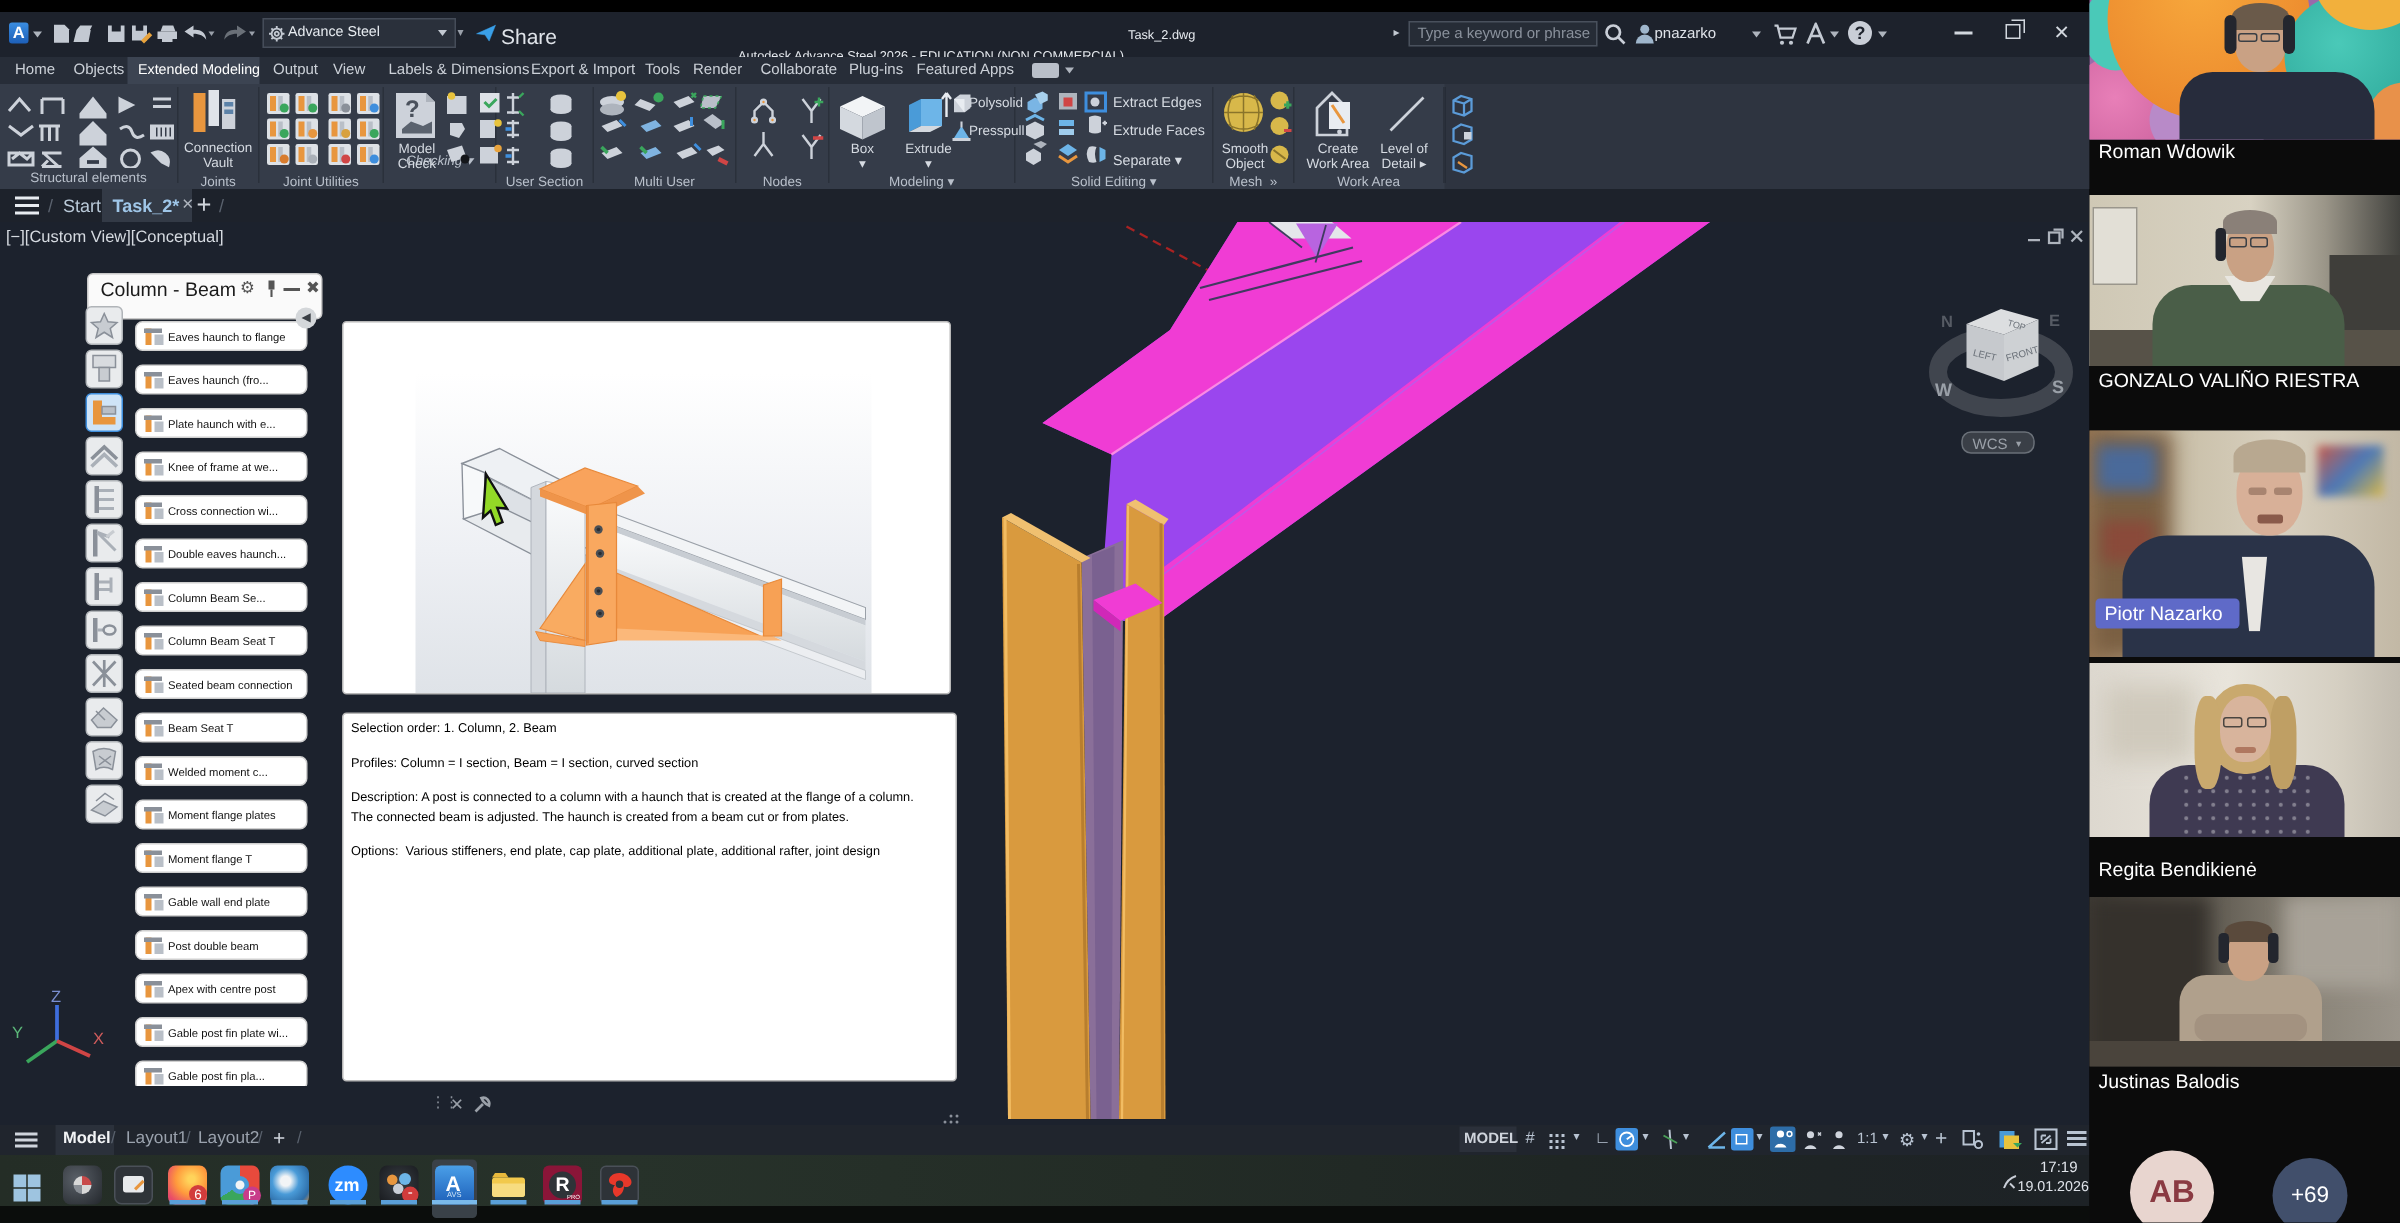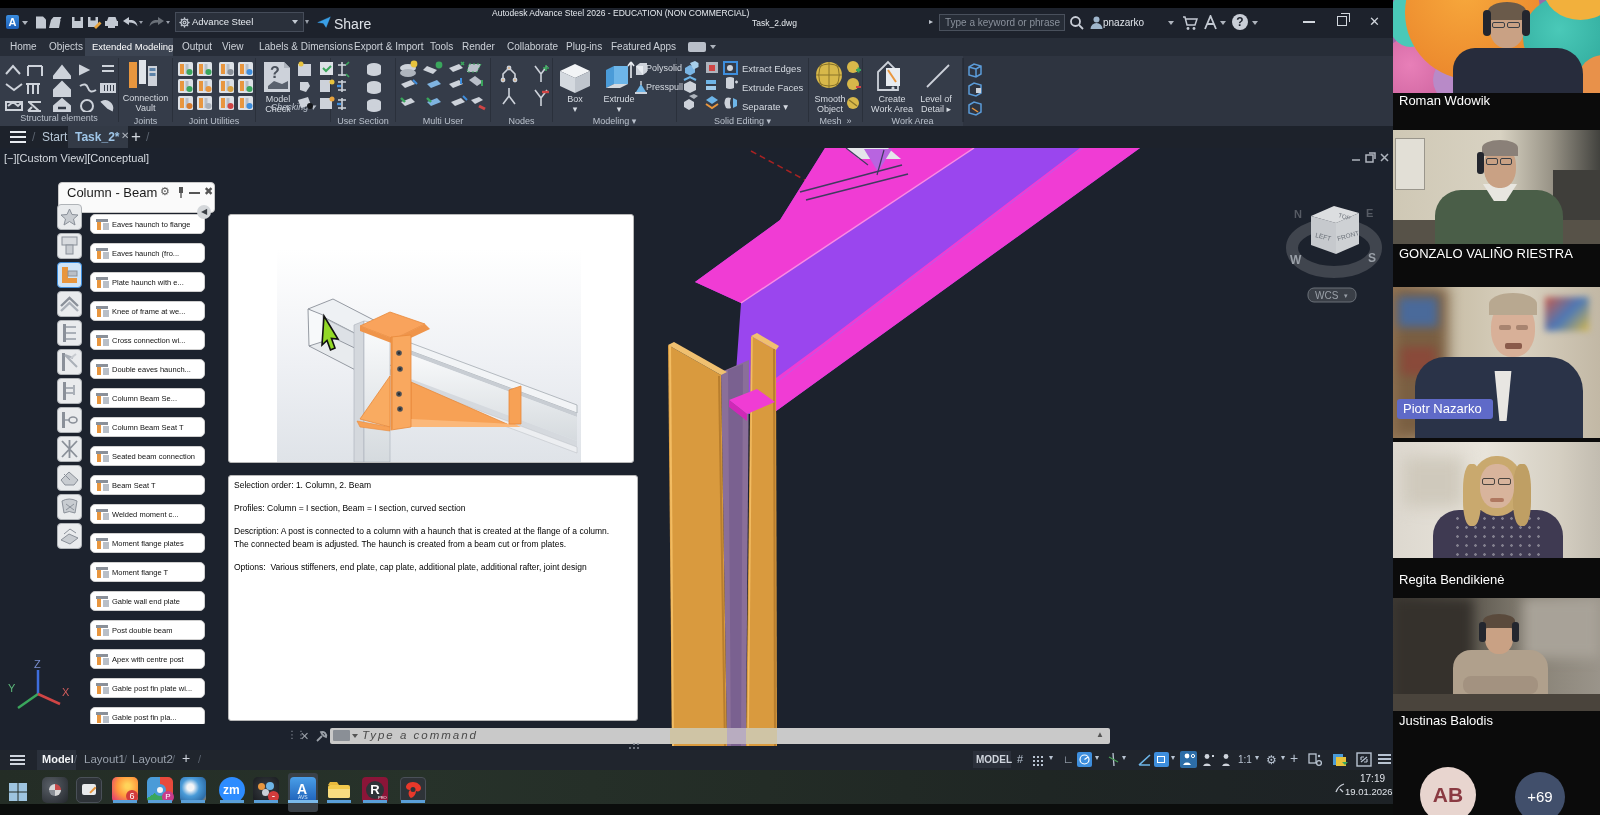--- a/index.html
+++ b/index.html
@@ -73,21 +73,21 @@
         </svg>
       <span class="abs" style="left:16px;top:3px;color:#e8ecf1;font-size:9.5px;">Advance Steel</span>
       <div class="abs" style="right:5px;top:7px;width:0;height:0;border-left:3.5px solid transparent;border-right:3.5px solid transparent;border-top:4px solid #c3c9d2;"></div>
     </div>
     <div class="abs" style="left:305px;top:9px;color:#9aa0aa;font-size:8px;">▾</div>
     <svg class="abs" style="left:317px;top:8px" width="14" height="13" viewBox="0 0 20 18">
         <path d="M1 9 L19 1 L13 16 L9 10 Z M9 10 L19 1" fill="#3aa0e8" stroke="#3aa0e8" stroke-width="0.5"></path>
       </svg>
     <span class="abs" style="left:334px;top:8px;color:#dfe3e9;font-size:14px;">Share</span>
     
-    <span class="abs" style="left:492px;top:0;color:#e6eaef;font-size:8.5px;white-space:nowrap;">Autodesk Advance Steel 2026 - EDUCATION (NON COMMERCIAL)</span>
+    <span class="abs" style="left:492px;top:24px;color:#e6eaef;font-size:8.5px;white-space:nowrap;">Autodesk Advance Steel 2026 - EDUCATION (NON COMMERCIAL)</span>
     <span class="abs" style="left:752px;top:10px;color:#e6eaef;font-size:8.5px;white-space:nowrap;">Task_2.dwg</span>
     
     <div class="abs" style="left:929px;top:9px;color:#c3c9d2;font-size:8px;">▸</div>
     <div class="abs" style="left:939px;top:6px;width:126px;height:17px;background:#262c36;border:1px solid #49505c;overflow:hidden;">
       <span class="abs" style="left:5px;top:2px;color:#8a919c;font-size:10px;white-space:nowrap;">Type a keyword or phrase</span>
     </div>
     <svg class="abs" style="left:1069px;top:7px" width="16" height="16" viewBox="0 0 16 16">
         <circle cx="6.5" cy="6.5" r="4.5" fill="none" stroke="#c9ced7" stroke-width="1.8"></circle>
         <line x1="10" y1="10" x2="14" y2="14" stroke="#c9ced7" stroke-width="1.8"></line>
       </svg>
@@ -710,29 +710,20 @@
       <div class="abs" style="left:5px;top:50px;white-space:nowrap;">Description: A post is connected to a column with a haunch that is created at the flange of a column.</div>
       <div class="abs" style="left:5px;top:63px;white-space:nowrap;">The connected beam is adjusted. The haunch is created from a beam cut or from plates.</div>
       <div class="abs" style="left:5px;top:86px;white-space:nowrap;">Options:&nbsp; Various stiffeners, end plate, cap plate, additional plate, additional rafter, joint design</div>
     </div>
 
     <span class="abs" style="left:287px;top:581px;color:#8a909a;font-size:10px;letter-spacing:-1px;">⋮⋮</span>
     <span class="abs" style="left:300px;top:582px;color:#9aa0a8;font-size:11px;">✕</span>
     <svg class="abs" style="left:315px;top:582px" width="13" height="13" viewBox="0 0 13 13">
         <path d="M2 11 L7 6 M6 2 a4 4 0 0 1 5 5 l-2 -1 -2 -2 z" stroke="#9aa0a8" stroke-width="1.8" fill="none"></path>
       </svg>
-    <div class="abs" style="left:330px;top:580px;width:780px;height:16px;background:#c9c9c9;border-radius:2px;">
-      <div class="abs" style="left:340px;top:0;width:57px;height:16px;background:#d2c296;opacity:0.7;"></div>
-        <div class="abs" style="left:397px;top:0;width:19px;height:16px;background:#b0a0bc;opacity:0.7;"></div>
-        <div class="abs" style="left:416px;top:0;width:31px;height:16px;background:#d2c296;opacity:0.7;"></div>
-      <div class="abs" style="left:3px;top:2px;width:17px;height:11px;background:#8a8f96;border-radius:1px;"></div>
-      <div class="abs" style="left:22px;top:6px;width:0;height:0;border-left:3.5px solid transparent;border-right:3.5px solid transparent;border-top:4.5px solid #555;"></div>
-      <span class="abs" style="left:32px;top:1px;color:#4a4a4a;font-size:11.5px;font-style:italic;letter-spacing:2px;">Type a command</span>
-      <span class="abs" style="right:6px;top:2px;color:#555;font-size:8px;">▲</span>
-    </div>
     <svg class="abs" style="left:628px;top:594px" width="12" height="8" viewBox="0 0 12 8">
         <g fill="#8a909a">
           <circle cx="2" cy="6" r="1"></circle>
           <circle cx="6" cy="6" r="1"></circle>
           <circle cx="10" cy="6" r="1"></circle>
           <circle cx="6" cy="2" r="1"></circle>
           <circle cx="10" cy="2" r="1"></circle>
         </g>
       </svg>
   </div>

